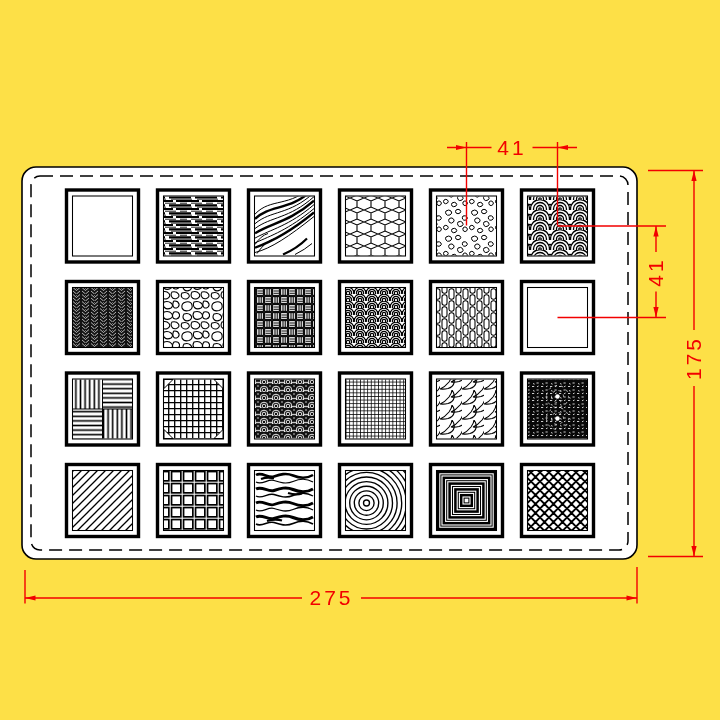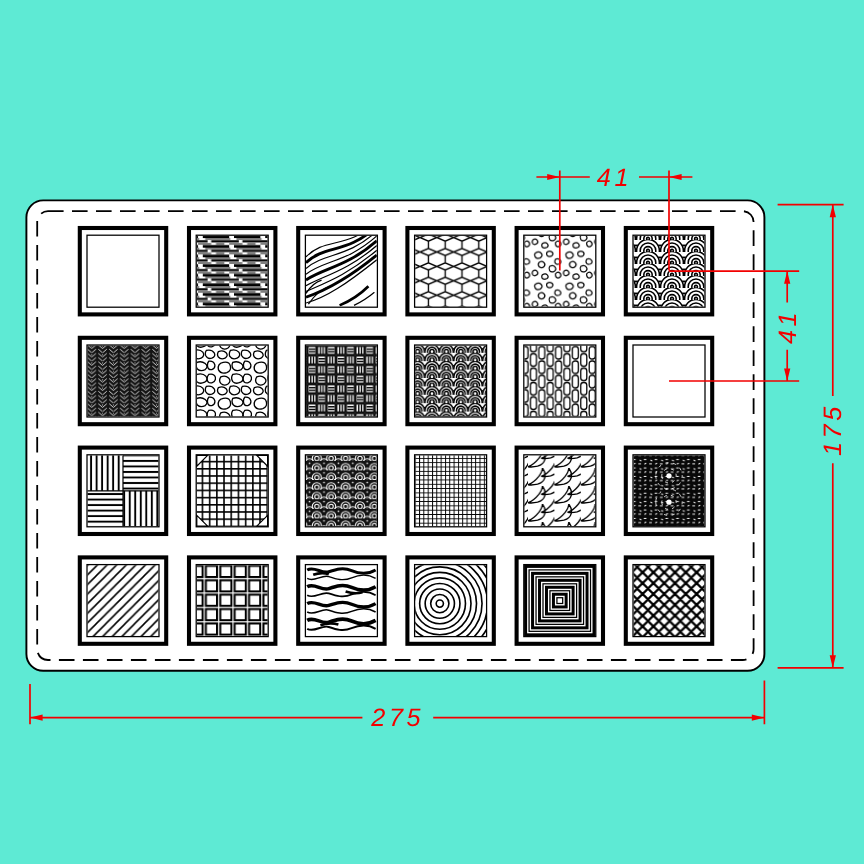--- a/index.html
+++ b/index.html
@@ -1,17 +1,17 @@
 <!DOCTYPE html>
 <html><head>
 <meta charset="utf-8">
 <style>
   html,body{margin:0;padding:0;background:#fff;}
-  .canvas{position:relative;width:720px;height:720px;background:#5eead4;
-          font-family:"Liberation Sans",sans-serif;overflow:hidden;font-style:italic;}
+  .canvas{position:relative;width:720px;height:720px;background:#fde047;
+          font-family:"Liberation Sans",sans-serif;overflow:hidden;}
   svg{display:block;}
   .dim-text{font-size:21px;letter-spacing:3px;font-family:"Liberation Sans",sans-serif;}
 </style>
 </head>
 <body>
 
 <div class="canvas">
 <svg width="720" height="720" viewBox="0 0 720 720">
 
   <defs id="defs">

